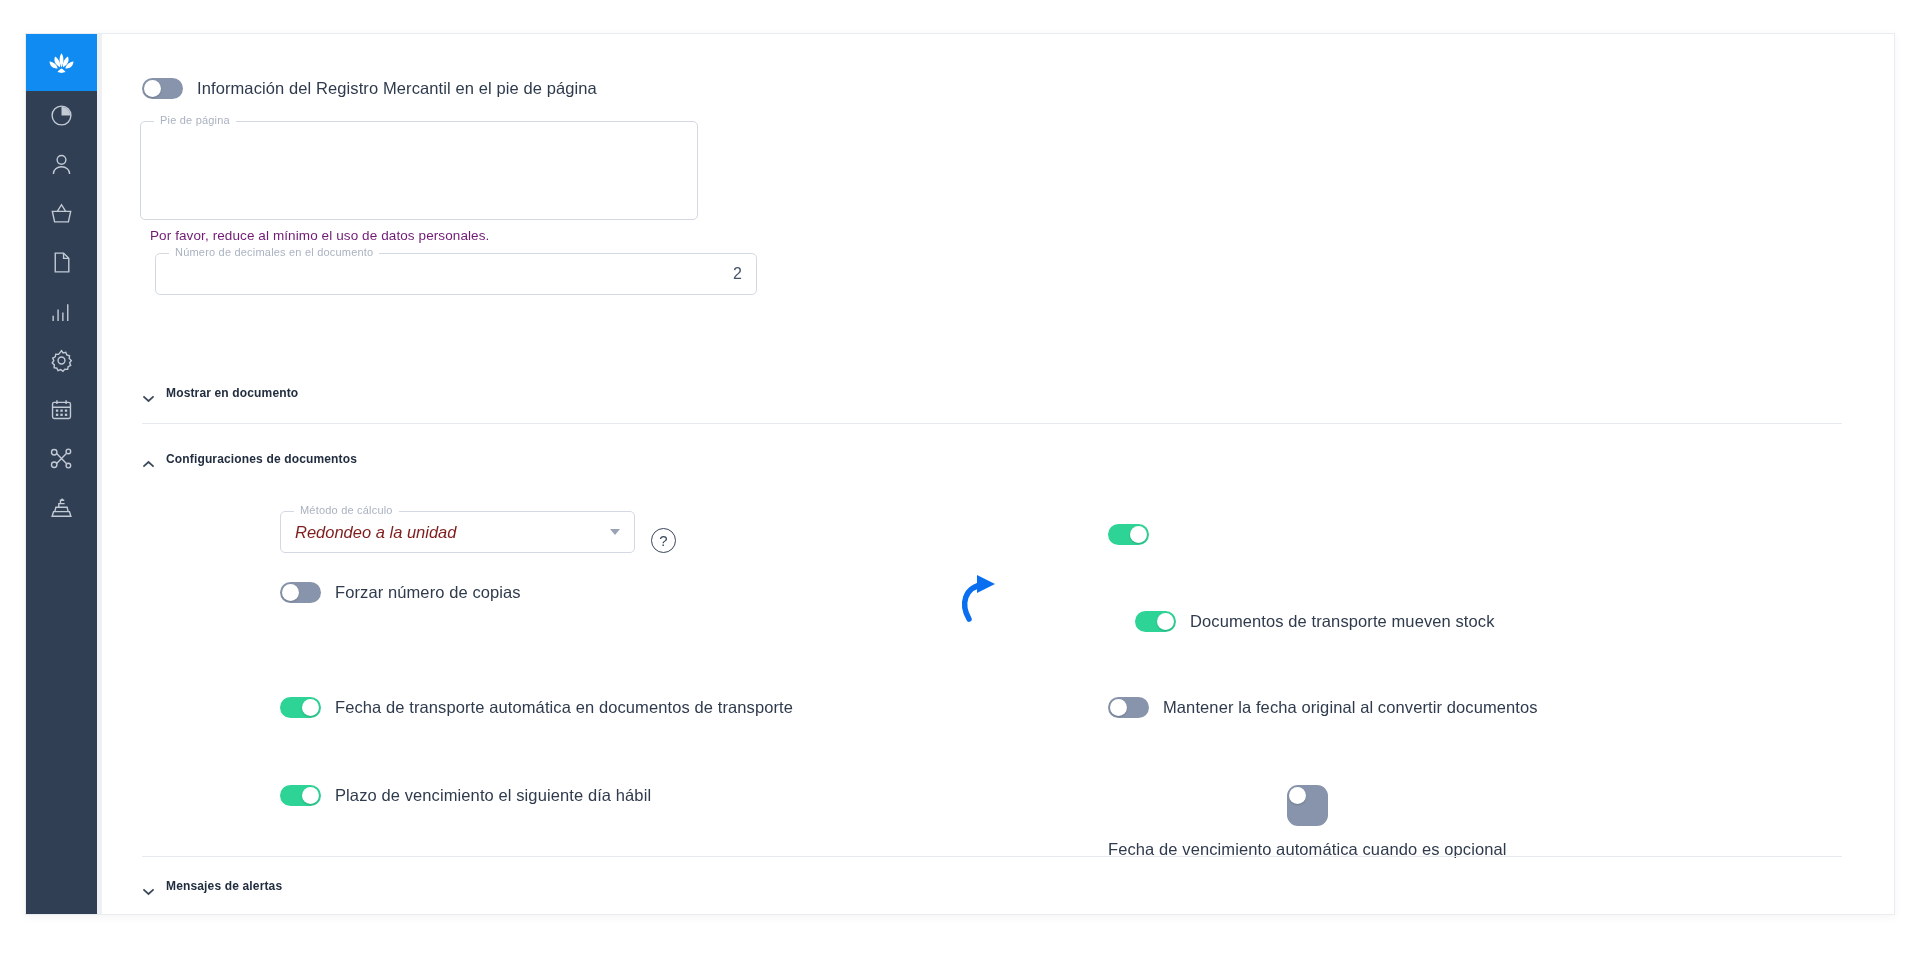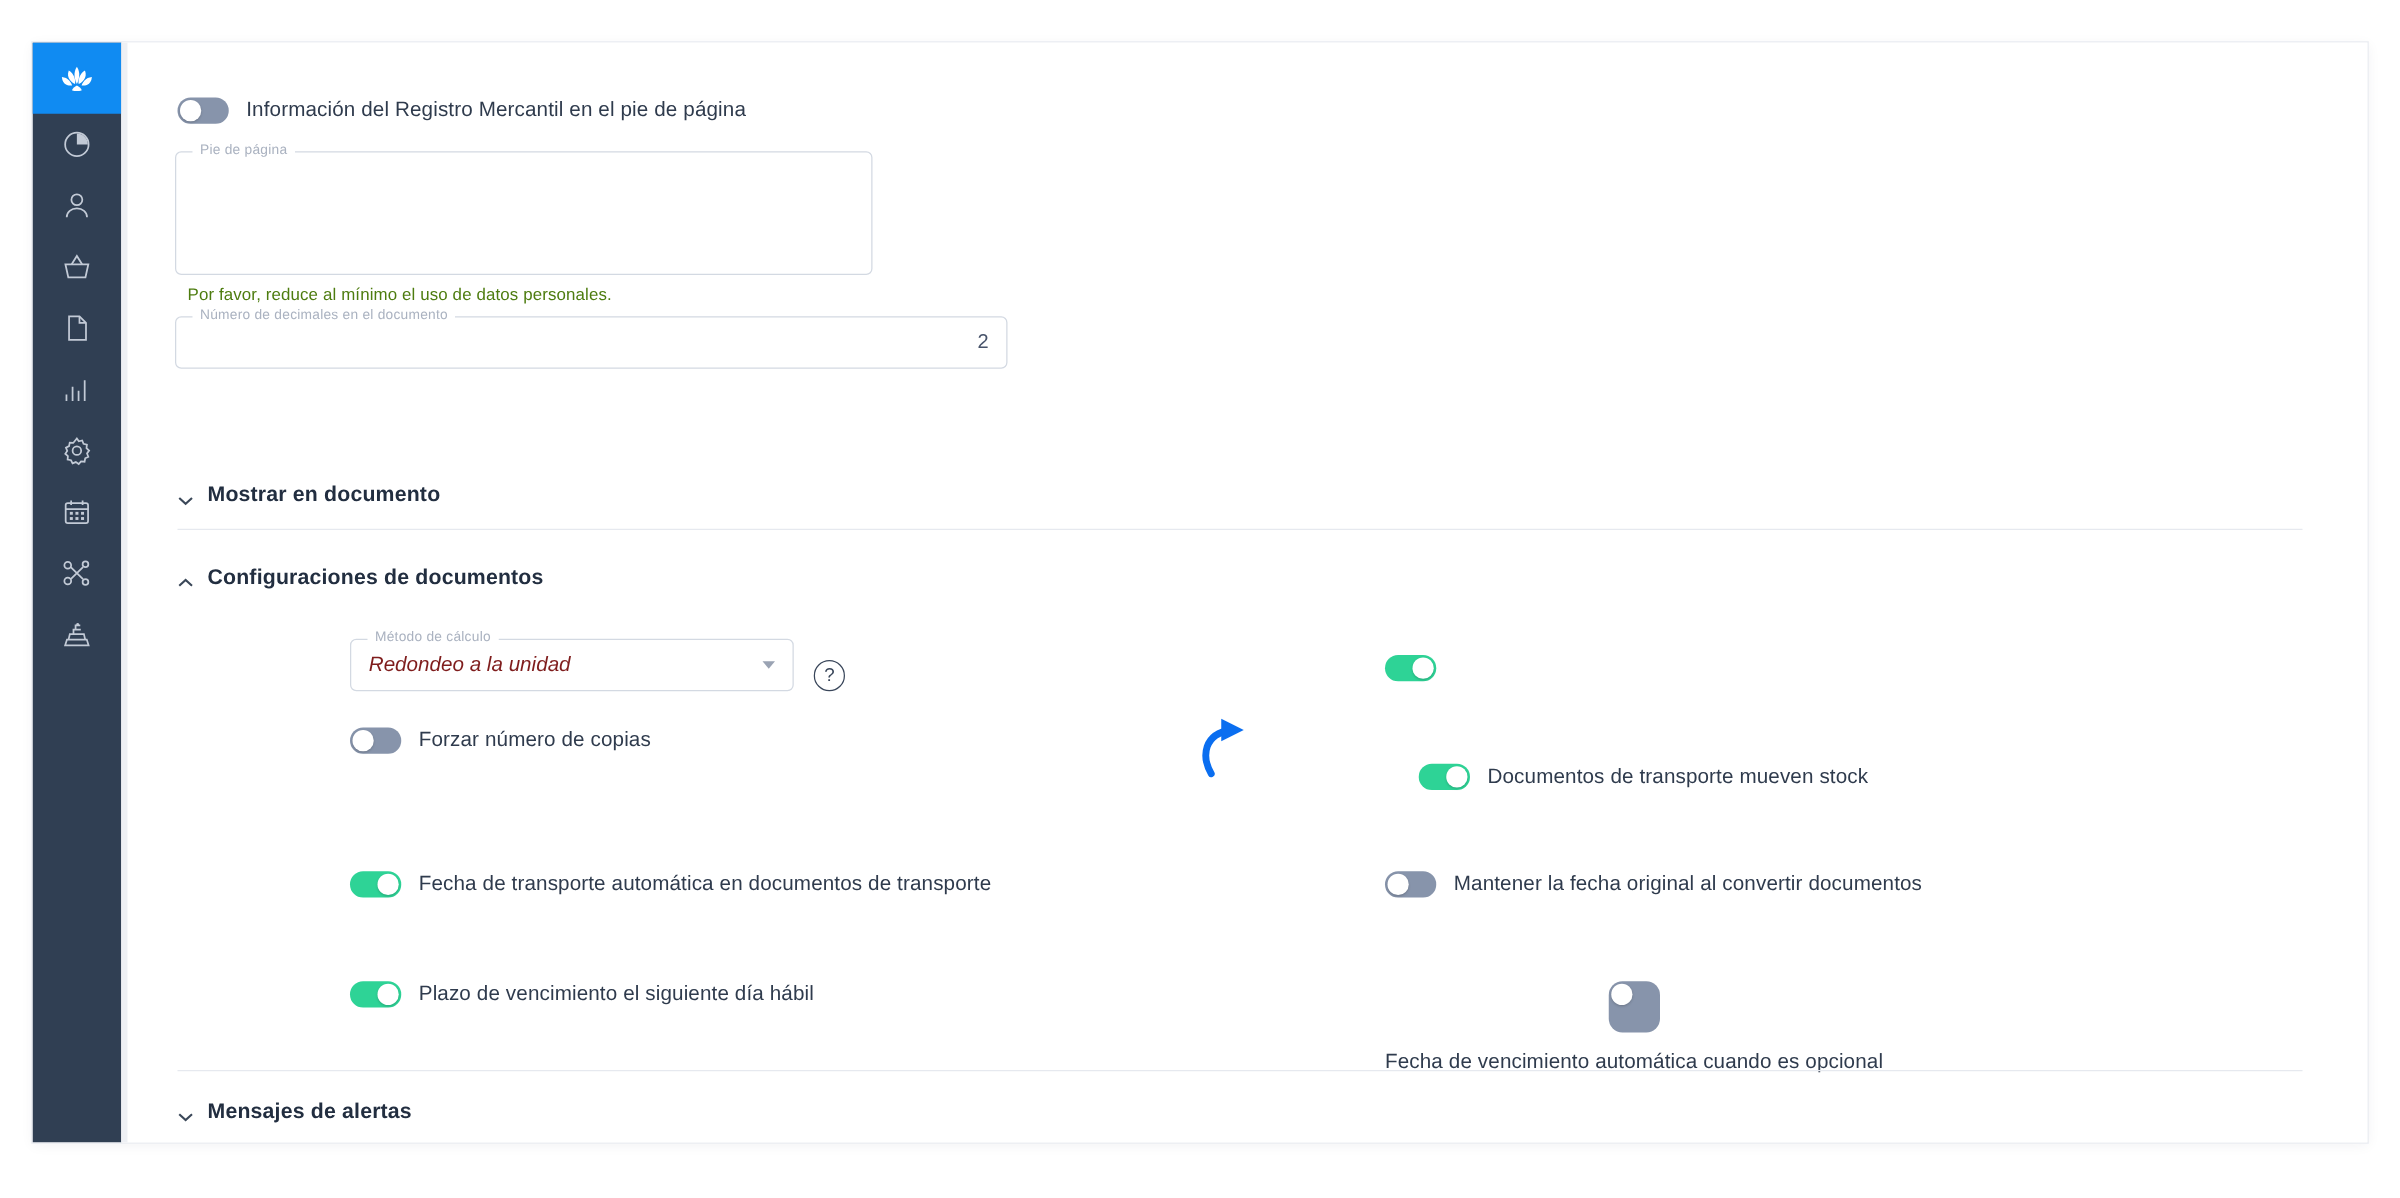--- a/index.html
+++ b/index.html
@@ -100,21 +100,21 @@
     top: -8px; left: 13px;
     background: #ffffff;
     padding: 0 6px;
     font-size: 11px;
     color: #aab2c0;
     letter-spacing: .2px;
     white-space: nowrap;
   }
   .helper-text {
     font-size: 13.5px;
-    color: #4d7c0f;
+    color: #701a75;
     letter-spacing: .1px;
   }
   .num-value {
     position: absolute;
     right: 14px; top: 50%;
     transform: translateY(-50%);
     font-size: 16px;
     color: #47536a;
   }
 
@@ -122,21 +122,21 @@
   .section-head {
     display: flex; align-items: center; gap: 11px;
     cursor: pointer;
   }
   .section-head .chev {
     width: 13px; height: 9px; display: block;
     flex: 0 0 13px;
   }
   .section-head .chev path { stroke: #3b4859; stroke-width: 1.7; fill: none; }
   .section-title {
-    font-size: 17px;
+    font-size: 12px;
     font-weight: bold;
     color: #222e40;
     letter-spacing: .15px;
   }
   .divider { height: 1px; background: #e6e9ef; width: 100%; }
 
   
   .select-box {
     width: 355px; height: 42px;
     position: relative;
@@ -297,21 +297,21 @@
         <span class="toggle-label">Información del Registro Mercantil en el pie de página</span>
       </div>
 
       <div class="field" style="position:absolute; left:38px; top:87px; width:558px; height:99px;">
         <span class="legend">Pie de página</span>
         <div style="position:absolute; inset:10px 14px; font-size:15px; color:#32405a;"></div>
       </div>
 
       <div class="helper-text" style="position:absolute; left:48px; top:194px;">Por favor, reduce al mínimo el uso de datos personales.</div>
 
-      <div class="field" style="position:absolute; left:38px; top:219px; width:666px; height:42px;">
+      <div class="field" style="position:absolute; left:53px; top:219px; width:602px; height:42px;">
         <span class="legend">Número de decimales en el documento</span>
         <span class="num-value">2</span>
       </div>
 
       <div class="section-head" style="position:absolute; left:40px; top:352px;">
         <span class="chev">
           <svg viewBox="0 0 13 9">
               <path d="M1.4 2.4L6.5 7 11.6 2.4"></path>
             </svg>
         </span>

